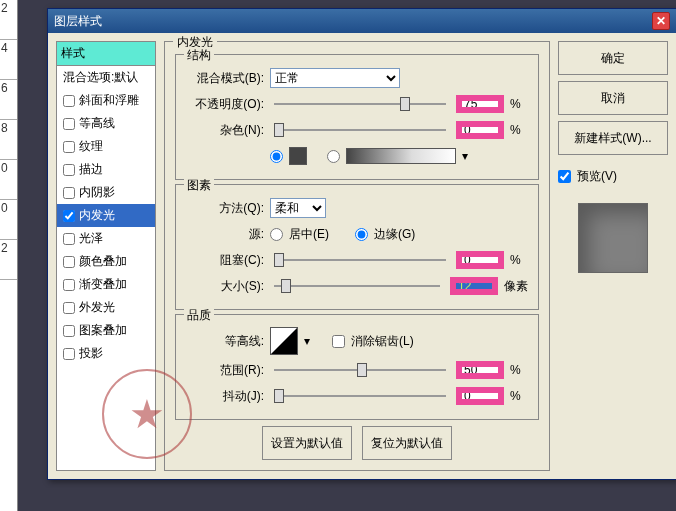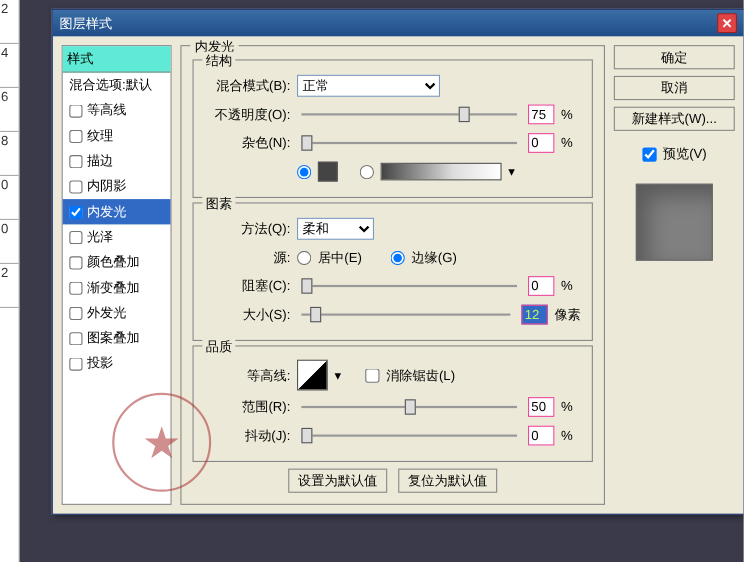--- a/index.html
+++ b/index.html
@@ -16,31 +16,31 @@
 .style-item.indent{}
 .style-item.sel{background:#316ac5;color:#fff}
 .style-item input[type=checkbox]{width:12px;height:12px}
 .center{flex:1;display:flex;flex-direction:column;gap:6px}
 .group{border:1px solid #888;padding:8px 10px 10px;position:relative}
 .group>.legend{position:absolute;top:-8px;left:8px;background:#ece9d8;padding:0 4px}
 .sub{border:1px solid #888;padding:8px 10px;margin-top:4px;position:relative}
 .sub>.legend{position:absolute;top:-8px;left:8px;background:#ece9d8;padding:0 3px}
 .row{display:flex;align-items:center;gap:6px;margin:4px 0;min-height:22px}
 .row .lbl{width:78px;text-align:right}
-.row input[type=text]{width:24px;height:18px;border:1px solid #ec4899;padding:1px 2px}
+.row input[type=text]{width:48px;height:18px;border:6px solid #ec4899;padding:1px 2px}
 .row .pct{width:18px}
 select{height:20px;border:1px solid #7a9ac0;background:#fff}
 .slider{flex:1;height:18px;position:relative;margin:0 4px}
 .slider:before{content:"";position:absolute;left:0;right:0;top:8px;height:2px;background:#999}
 .thumb{position:absolute;top:2px;width:10px;height:14px;background:#ddd;border:1px solid #555}
 .swatch{width:18px;height:18px;border:1px solid #555;display:inline-block}
 .grad{width:110px;height:16px;border:1px solid #555;background:linear-gradient(90deg,#444,#ddd 60%,#fff);display:inline-block;vertical-align:middle}
 .contour{width:28px;height:28px;border:1px solid #555;background:linear-gradient(135deg,#fff 49%,#000 51%)}
 .btns{display:flex;gap:10px;justify-content:center;margin-top:6px}
-.btn{min-width:90px;height:22px;background:#ece9d8;border:1px solid #888;cursor:pointer}
+.btn{min-width:90px;height:34px;background:#ece9d8;border:1px solid #888;cursor:pointer}
 .right{width:110px;display:flex;flex-direction:column;gap:6px;align-items:stretch}
 .right .btn{width:100%}
 .preview{width:70px;height:70px;background:#808080;border:1px solid #666;margin:6px auto;box-shadow:inset 10px 10px 20px rgba(0,0,0,.3)}
 .stamp{position:absolute;left:54px;bottom:20px;width:90px;height:90px;border:2px solid #a33;border-radius:50%;opacity:.55;display:flex;align-items:center;justify-content:center;pointer-events:none}
 .stamp .star{color:#a33;font-size:40px}
 input.hl{background:#316ac5;color:#bef264}
 </style>
 </head>
 <body>
 
@@ -60,20 +60,24 @@
     <div class="close">✕</div>
   </div>
   <div class="body">
 
     <div class="styles-panel">
       <div class="styles-header">样式</div>
       <div class="style-item">
           <span>混合选项:默认</span>
         </div>
       <div id="style-list">
+          <div class="style-item">
+            <input type="checkbox" style="">
+            <span>斜面和浮雕</span>
+          </div>
           <div class="style-item indent">
             <input type="checkbox" style="">
             <span>等高线</span>
           </div>
           <div class="style-item indent">
             <input type="checkbox" style="">
             <span>纹理</span>
           </div>
           <div class="style-item">
             <input type="checkbox" style="">
@@ -148,21 +152,21 @@
             <input type="radio" name="cg" style="">
             <span class="grad"></span>
             <span>▾</span>
           </div>
         </div>
 
         <div class="sub">
           <span class="legend">图素</span>
           <div class="row">
             <span class="lbl">方法(Q):</span>
-            <select style="width:70px"><option>柔和</option></select>
+            <select style="width:56px"><option>柔和</option></select>
           </div>
           <div class="row">
             <span class="lbl">源:</span>
             <input type="radio" name="src" style="">
             <span>居中(E)</span>
             <span style="width:14px"></span>
             <input type="radio" name="src" checked="" style="">
             <span>边缘(G)</span>
           </div>
           <div class="row">
@@ -215,21 +219,21 @@
           <button class="btn">设置为默认值</button>
           <button class="btn">复位为默认值</button>
         </div>
       </div>
     </div>
 
     <div class="right">
       <button class="btn">确定</button>
       <button class="btn">取消</button>
       <button class="btn">新建样式(W)...</button>
-      <div class="row" style="justify-content:center">
+      <div class="row" style="">
         <input type="checkbox" checked="" style="">
         <span>预览(V)</span>
       </div>
       <div class="preview"></div>
     </div>
   </div>
 
   <div class="stamp">
       <span class="star">★</span>
     </div>

